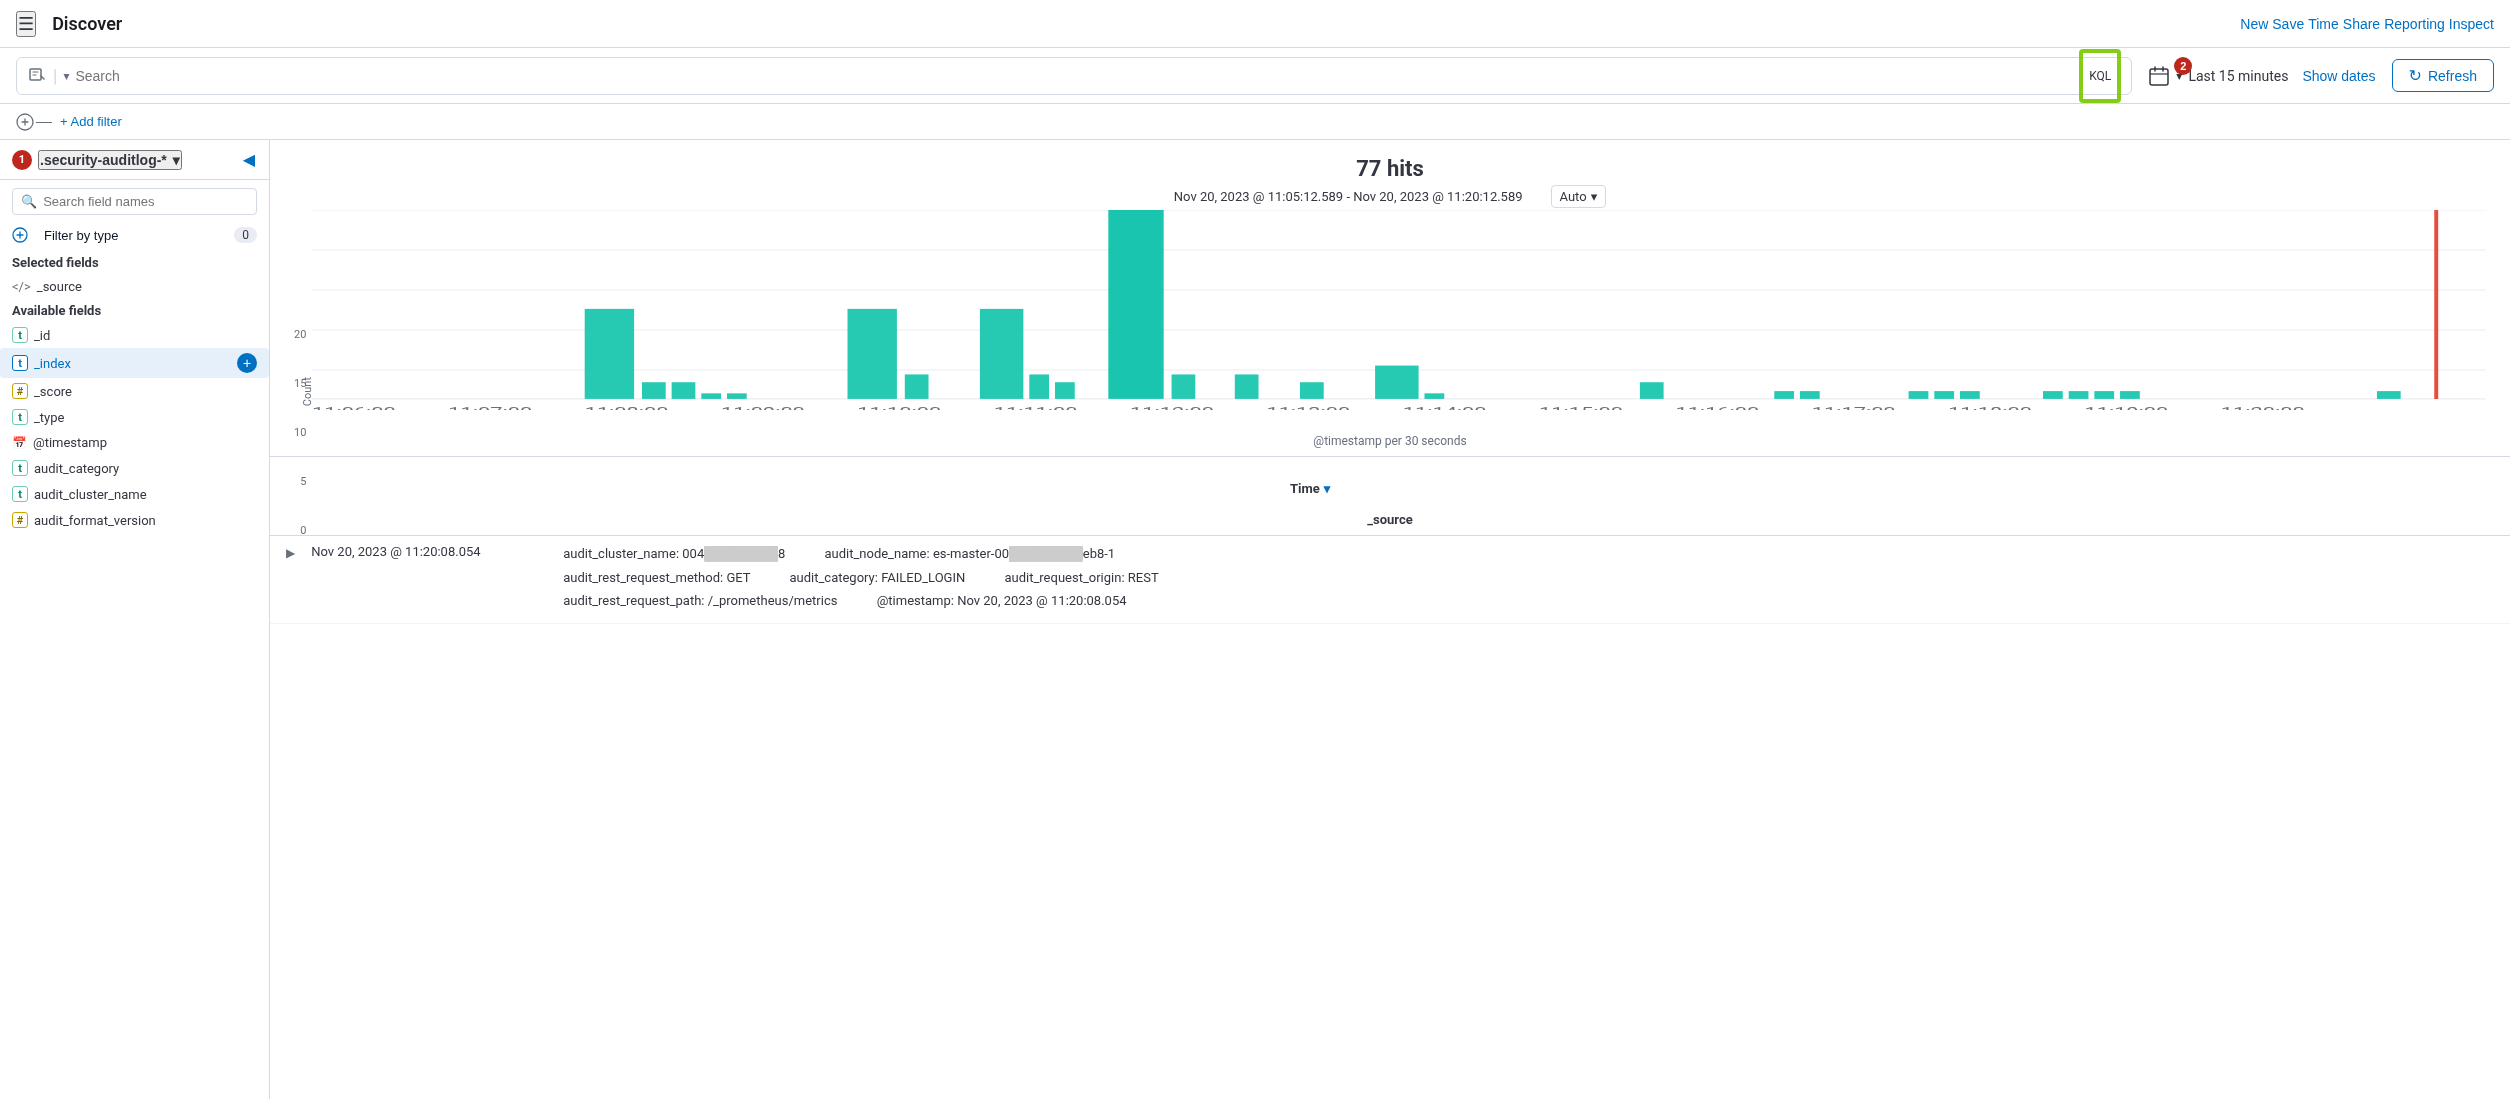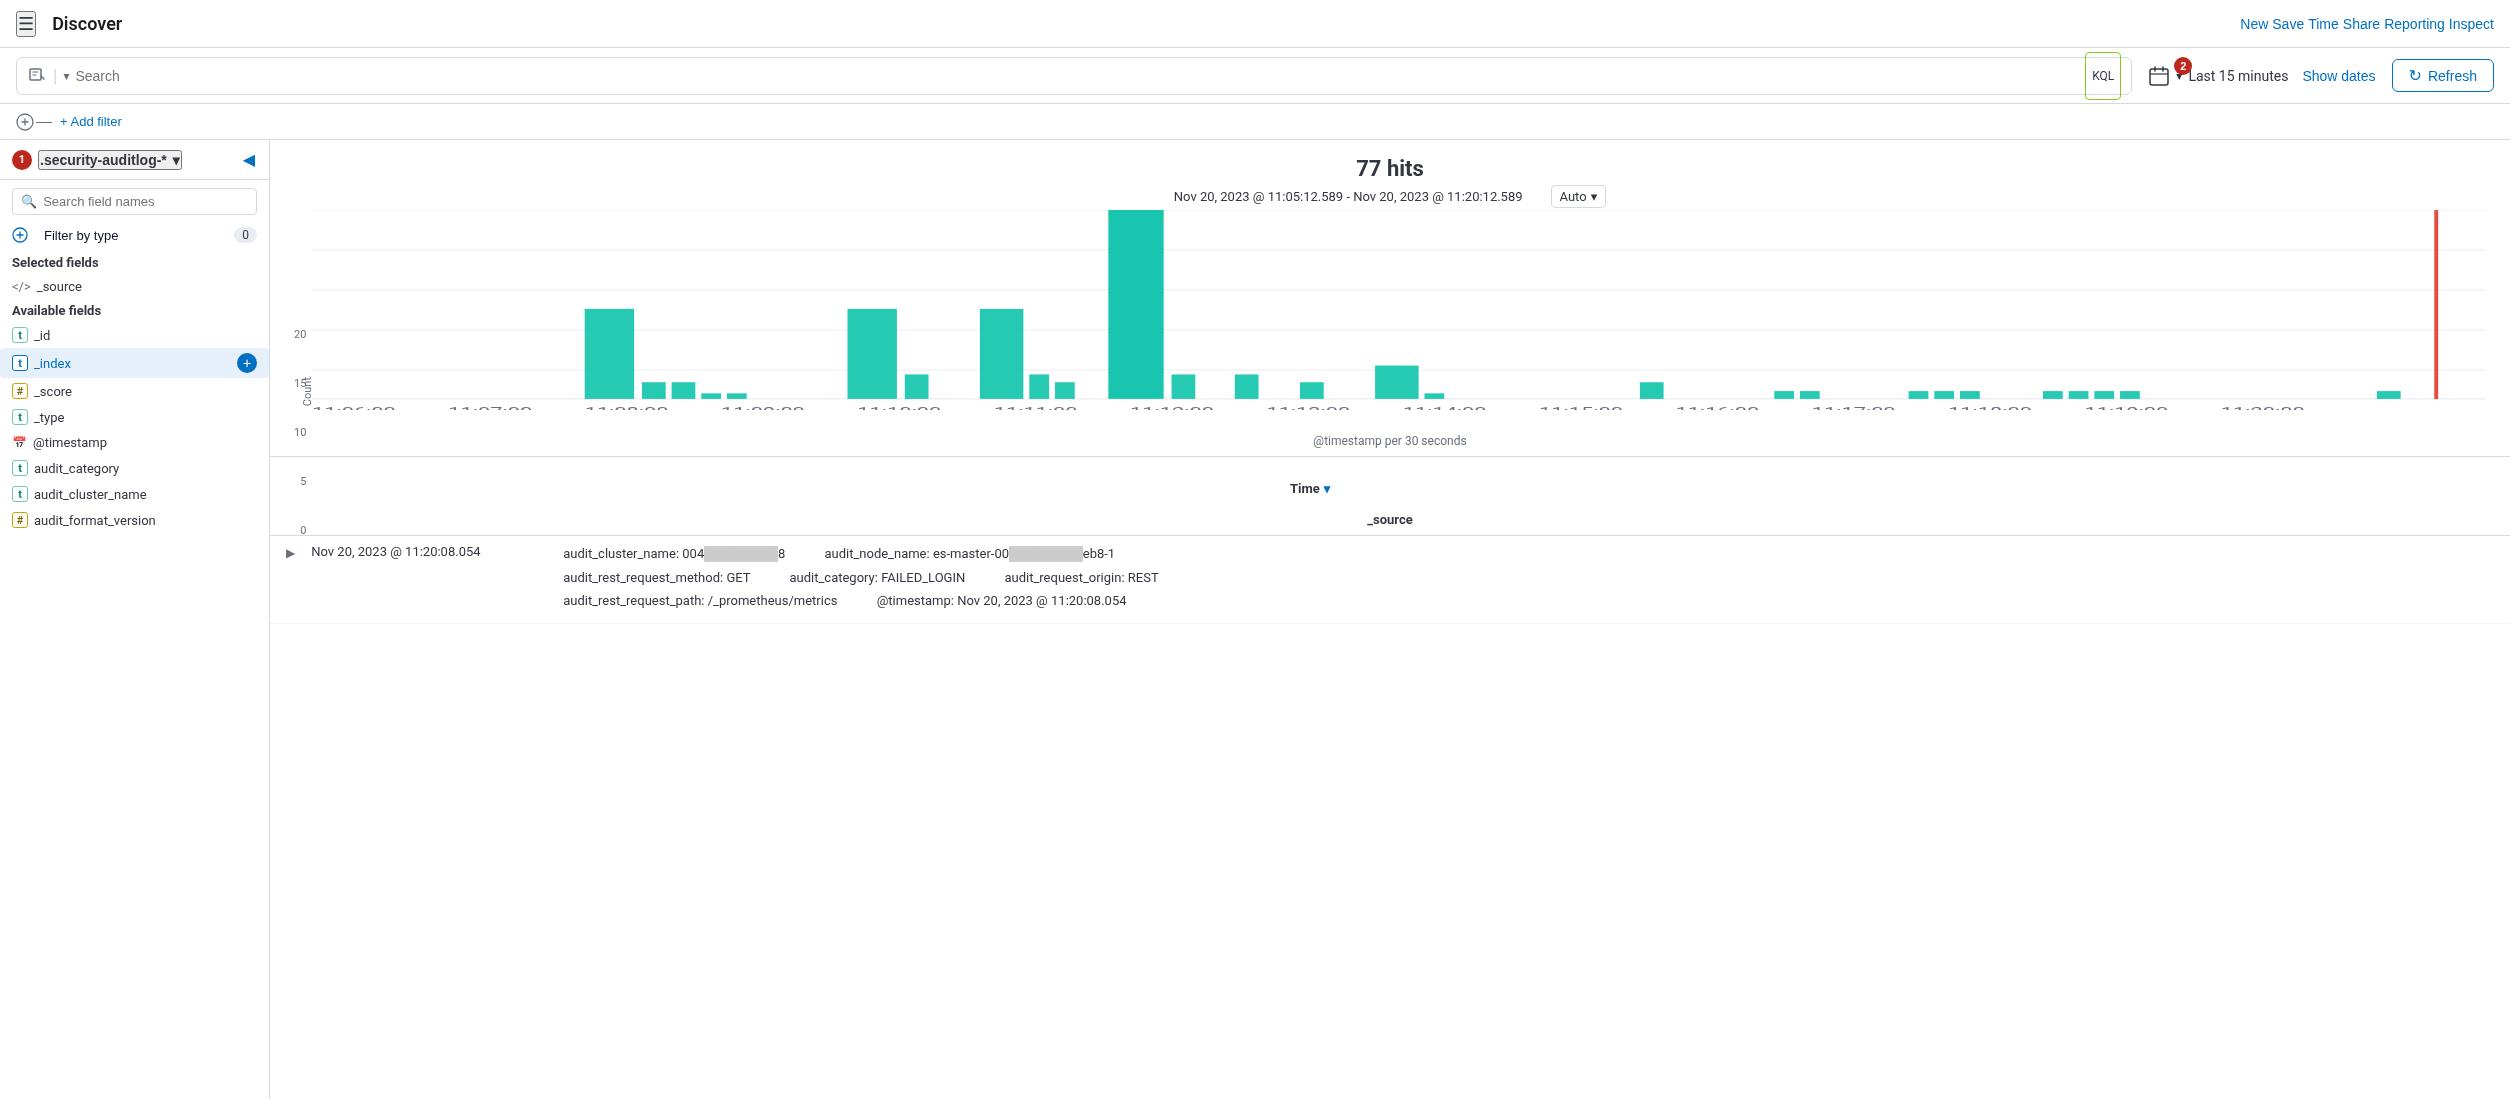--- a/index.html
+++ b/index.html
@@ -20,21 +20,21 @@
       display: flex; align-items: center; height: 56px;
       border-bottom: 1px solid #d3dae6; padding: 0 16px; gap: 8px;
     }
     .search-container {
       display: flex; align-items: center; flex: 1; height: 38px;
       border: 1px solid #d3dae6; border-radius: 6px; padding: 0 10px; gap: 6px;
       background: #fff;
     }
     .search-icon-btn { background: none; border: none; cursor: pointer; display: flex; align-items: center; color: #69707d; }
     .search-input { border: none; outline: none; flex: 1; font-size: 14px; color: #000000; }
-    .kql-badge { background: none; border: 1px solid #84cc16; border-radius: 4px; padding: 16px 6px; font-size: 12px; color: #343741; cursor: pointer; }
+    .kql-badge { background: none; border: 4px solid #84cc16; border-radius: 4px; padding: 16px 6px; font-size: 12px; color: #343741; cursor: pointer; }
     .time-picker-area { display: flex; align-items: center; gap: 6px; margin-left: 8px; }
     .calendar-btn { display: flex; align-items: center; gap: 4px; background: none; border: none; cursor: pointer; color: #343741; font-size: 14px; position: relative; }
     .time-label { font-size: 14px; color: #343741; }
     .show-dates-btn { background: none; border: none; cursor: pointer; color: #0071c2; font-size: 14px; margin-left: 8px; }
     .refresh-btn {
       display: flex; align-items: center; gap: 6px;
       border: 1px solid #0071c2; border-radius: 6px; padding: 6px 16px;
       background: #fff; color: #0071c2; font-size: 14px; cursor: pointer; font-weight: 500; margin-left: 8px;
     }
 

